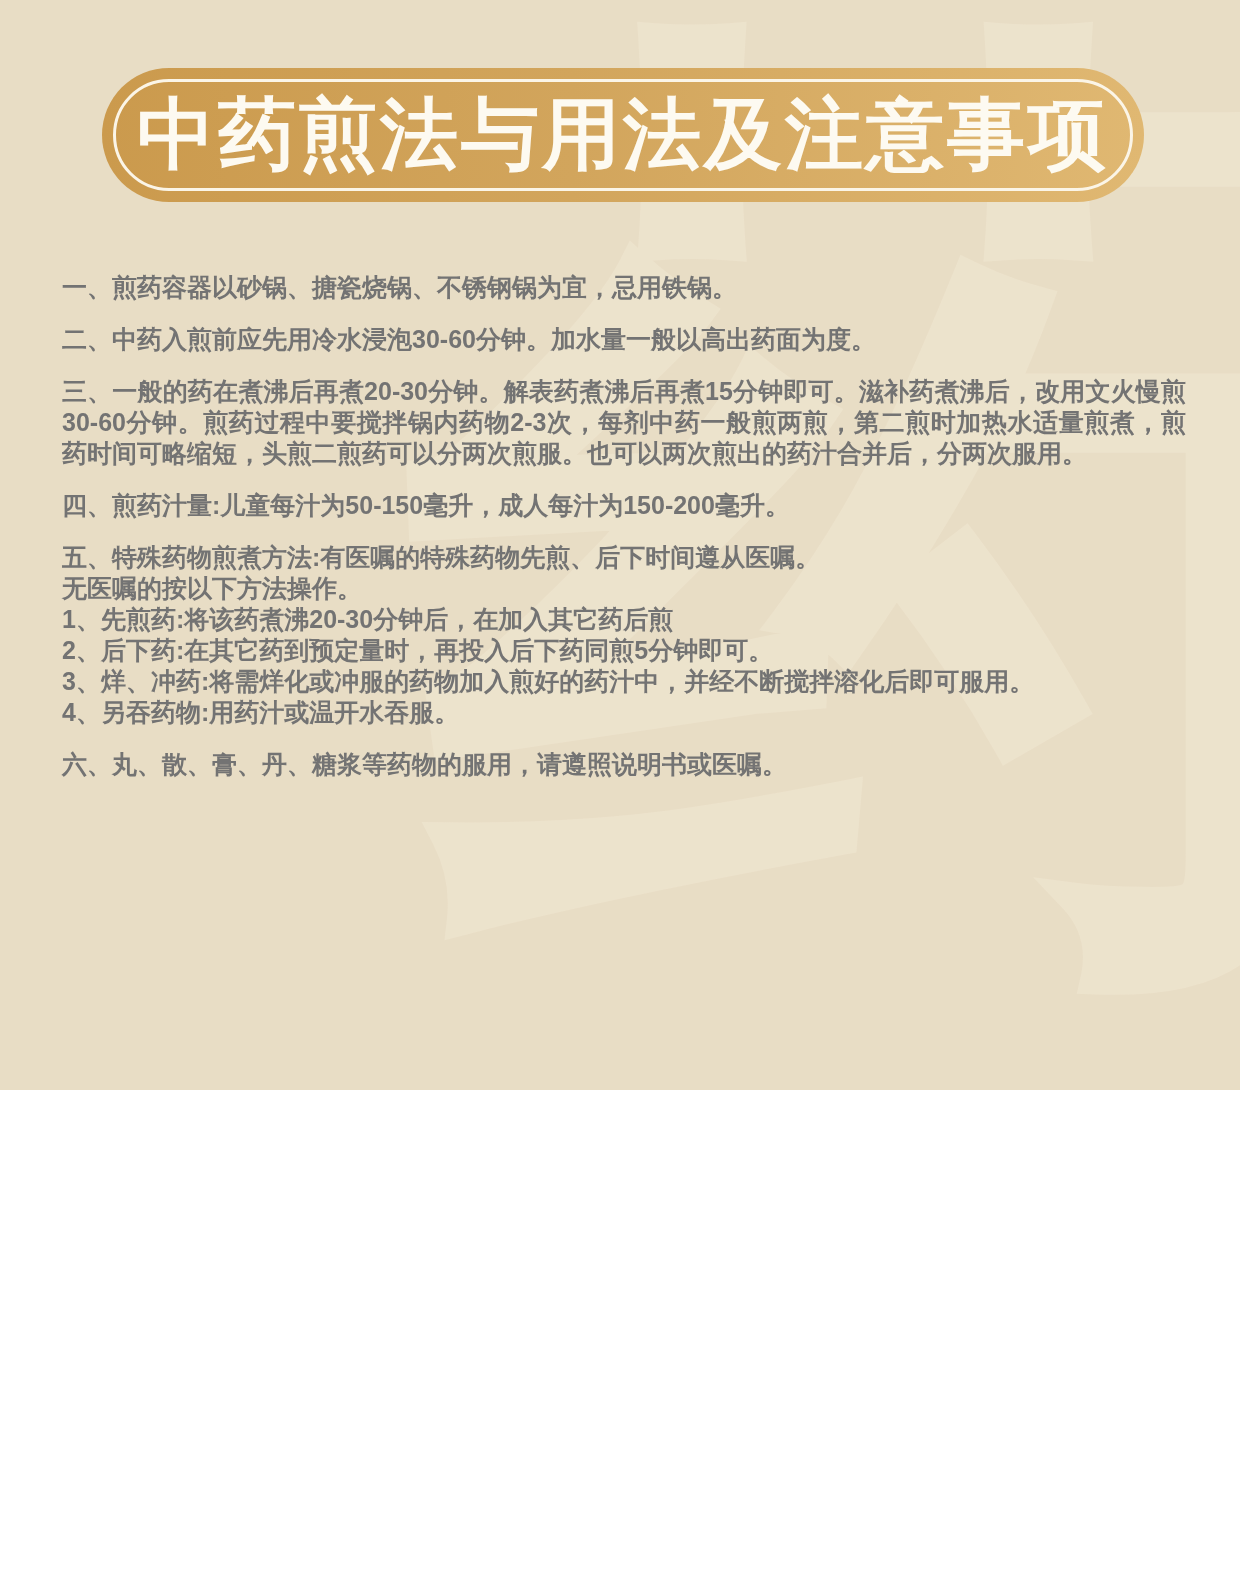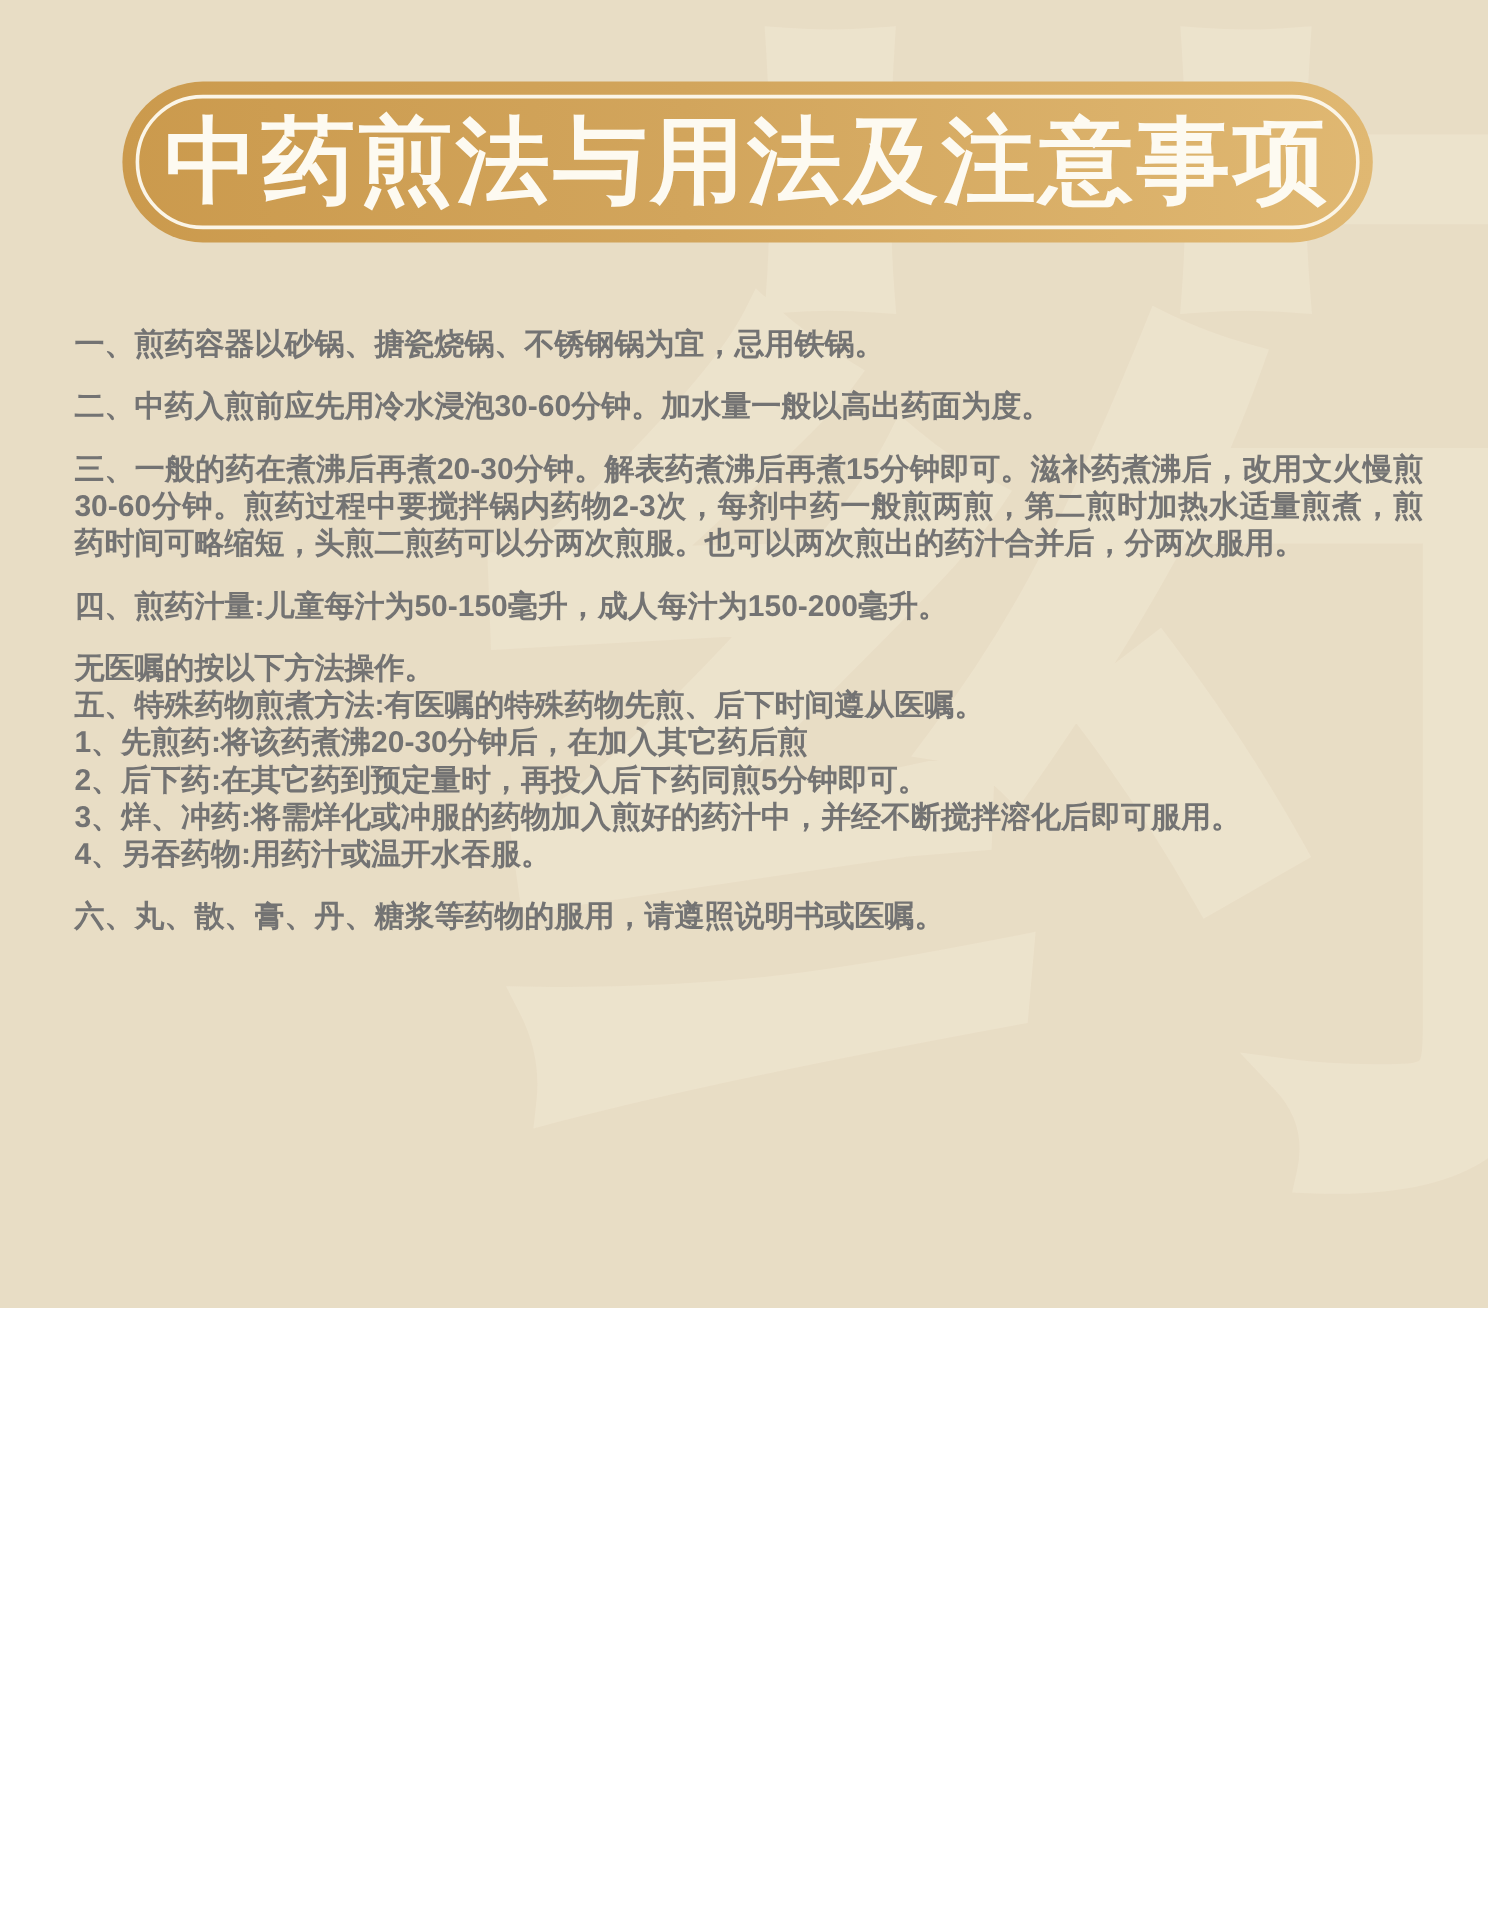--- a/index.html
+++ b/index.html
@@ -96,22 +96,22 @@
       <h1 class="title">中药煎法与用法及注意事项</h1>
     </div>
 
     <div class="content">
       <p class="item">一、煎药容器以砂锅、搪瓷烧锅、不锈钢锅为宜，忌用铁锅。</p>
       <p class="item">二、中药入煎前应先用冷水浸泡30-60分钟。加水量一般以高出药面为度。</p>
       <p class="item">三、一般的药在煮沸后再煮20-30分钟。解表药煮沸后再煮15分钟即可。滋补药煮沸后，改用文火慢煎30-60分钟。煎药过程中要搅拌锅内药物2-3次，每剂中药一般煎两煎，第二煎时加热水适量煎煮，煎药时间可略缩短，头煎二煎药可以分两次煎服。也可以两次煎出的药汁合并后，分两次服用。</p>
       <p class="item">四、煎药汁量:儿童每汁为50-150毫升，成人每汁为150-200毫升。</p>
 
       <div class="item5">
+        <div class="item5-line">五、特殊药物煎煮方法:有医嘱的特殊药物先煎、后下时间遵从医嘱。</div>
         <div class="item5-line">无医嘱的按以下方法操作。</div>
-        <div class="item5-line">五、特殊药物煎煮方法:有医嘱的特殊药物先煎、后下时间遵从医嘱。</div>
         <div class="item5-line">1、先煎药:将该药煮沸20-30分钟后，在加入其它药后煎</div>
         <div class="item5-line">2、后下药:在其它药到预定量时，再投入后下药同煎5分钟即可。</div>
         <div class="item5-line">3、烊、冲药:将需烊化或冲服的药物加入煎好的药汁中，并经不断搅拌溶化后即可服用。</div>
         <div class="item5-line">4、另吞药物:用药汁或温开水吞服。</div>
       </div>
 
       <p class="item">六、丸、散、膏、丹、糖浆等药物的服用，请遵照说明书或医嘱。</p>
 
     </div>
   </div>

